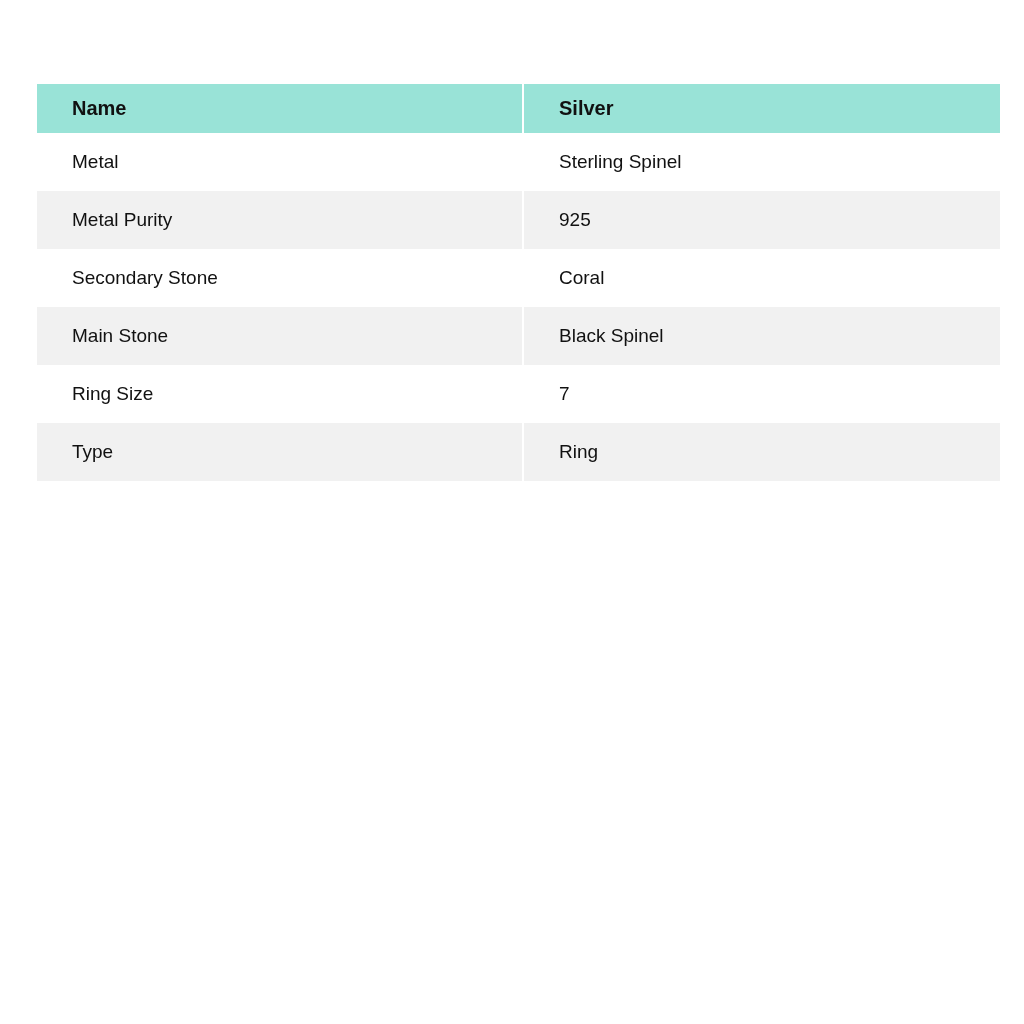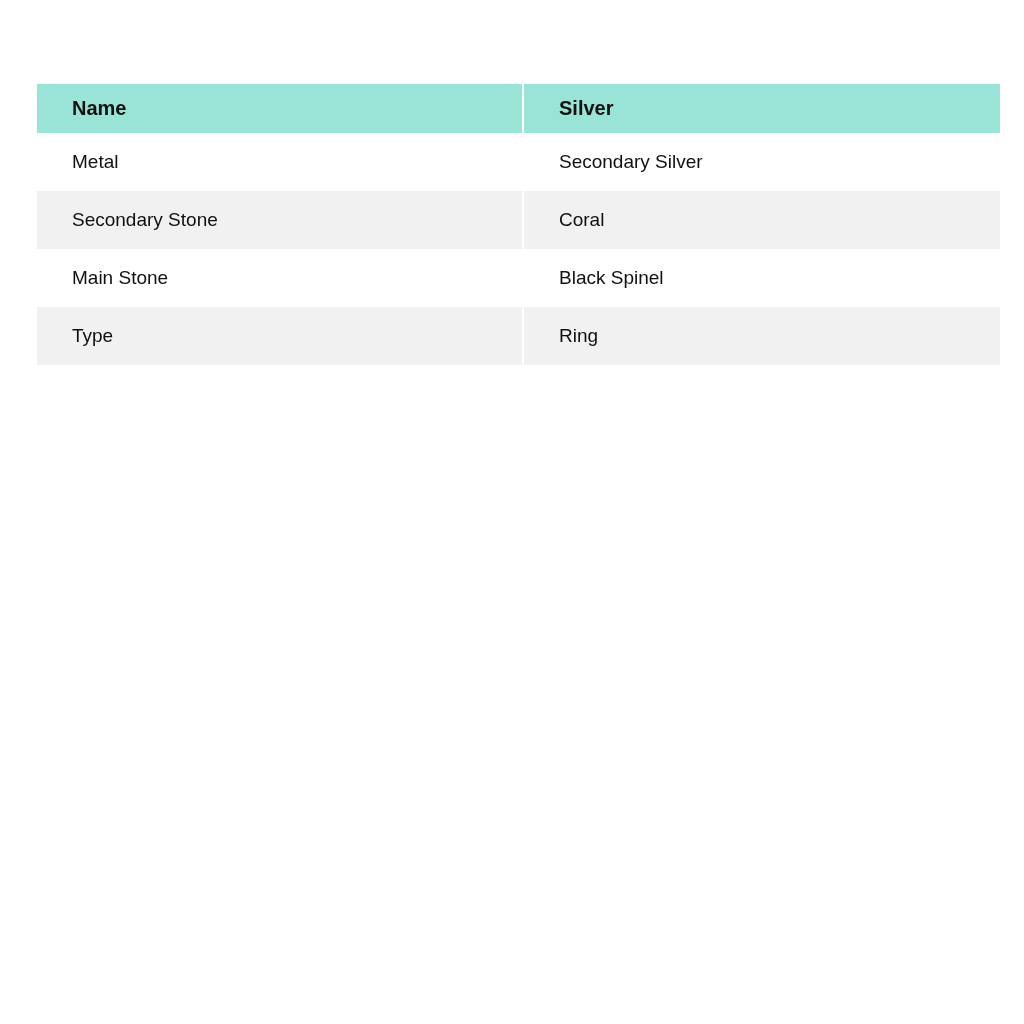--- a/index.html
+++ b/index.html
@@ -75,29 +75,37 @@
     </colgroup>
     <thead>
       <tr>
         <th>Name</th>
         <th>Silver</th>
       </tr>
     </thead>
     <tbody id="spec-rows">
         <tr>
           <td>Metal</td>
-          <td>Secondary Silver</td>
+          <td>Sterling Spinel</td>
+        </tr>
+        <tr>
+          <td>Metal Purity</td>
+          <td>925</td>
         </tr>
         <tr>
           <td>Secondary Stone</td>
           <td>Coral</td>
         </tr>
         <tr>
           <td>Main Stone</td>
           <td>Black Spinel</td>
         </tr>
         <tr>
+          <td>Ring Size</td>
+          <td>7</td>
+        </tr>
+        <tr>
           <td>Type</td>
           <td>Ring</td>
         </tr>
       </tbody>
   </table>
 </div>
 
 </body></html>

